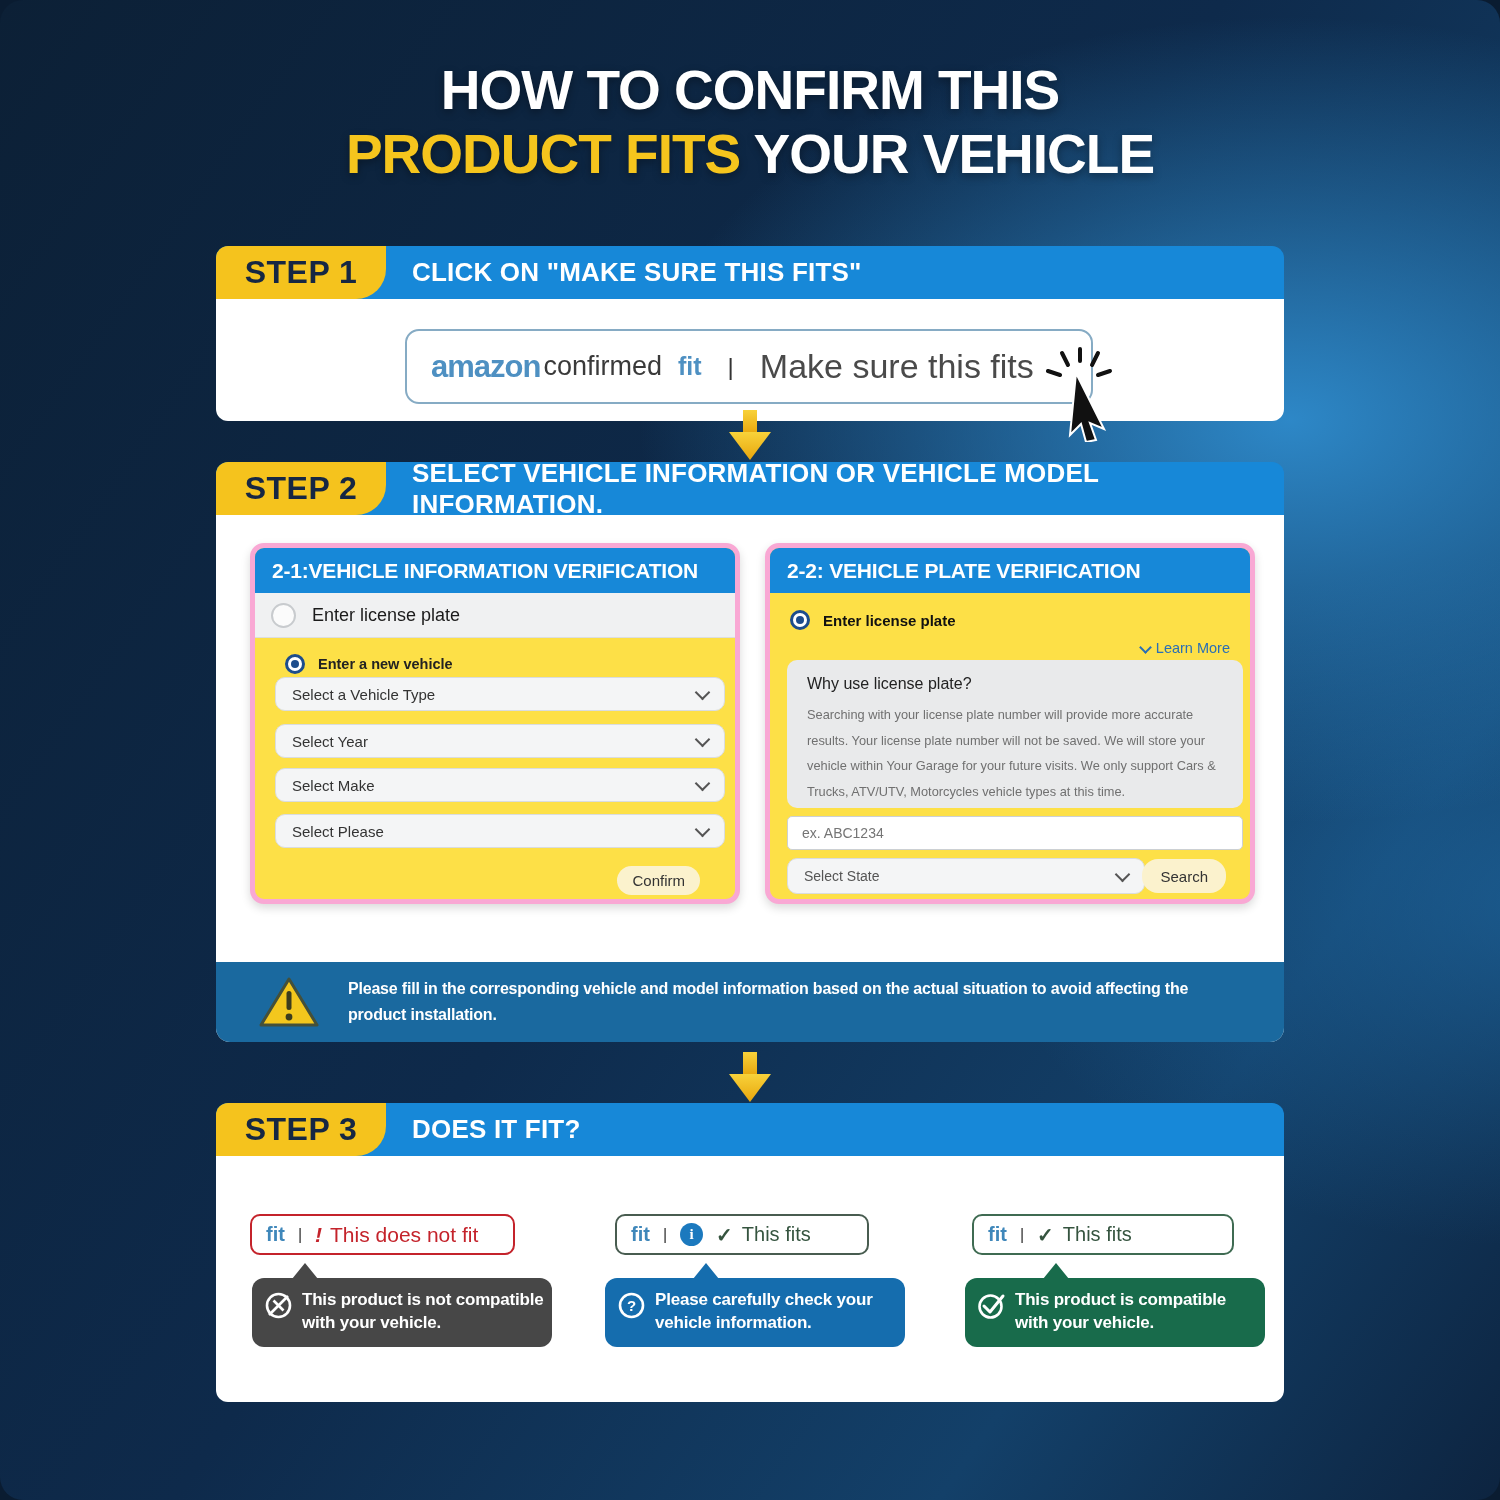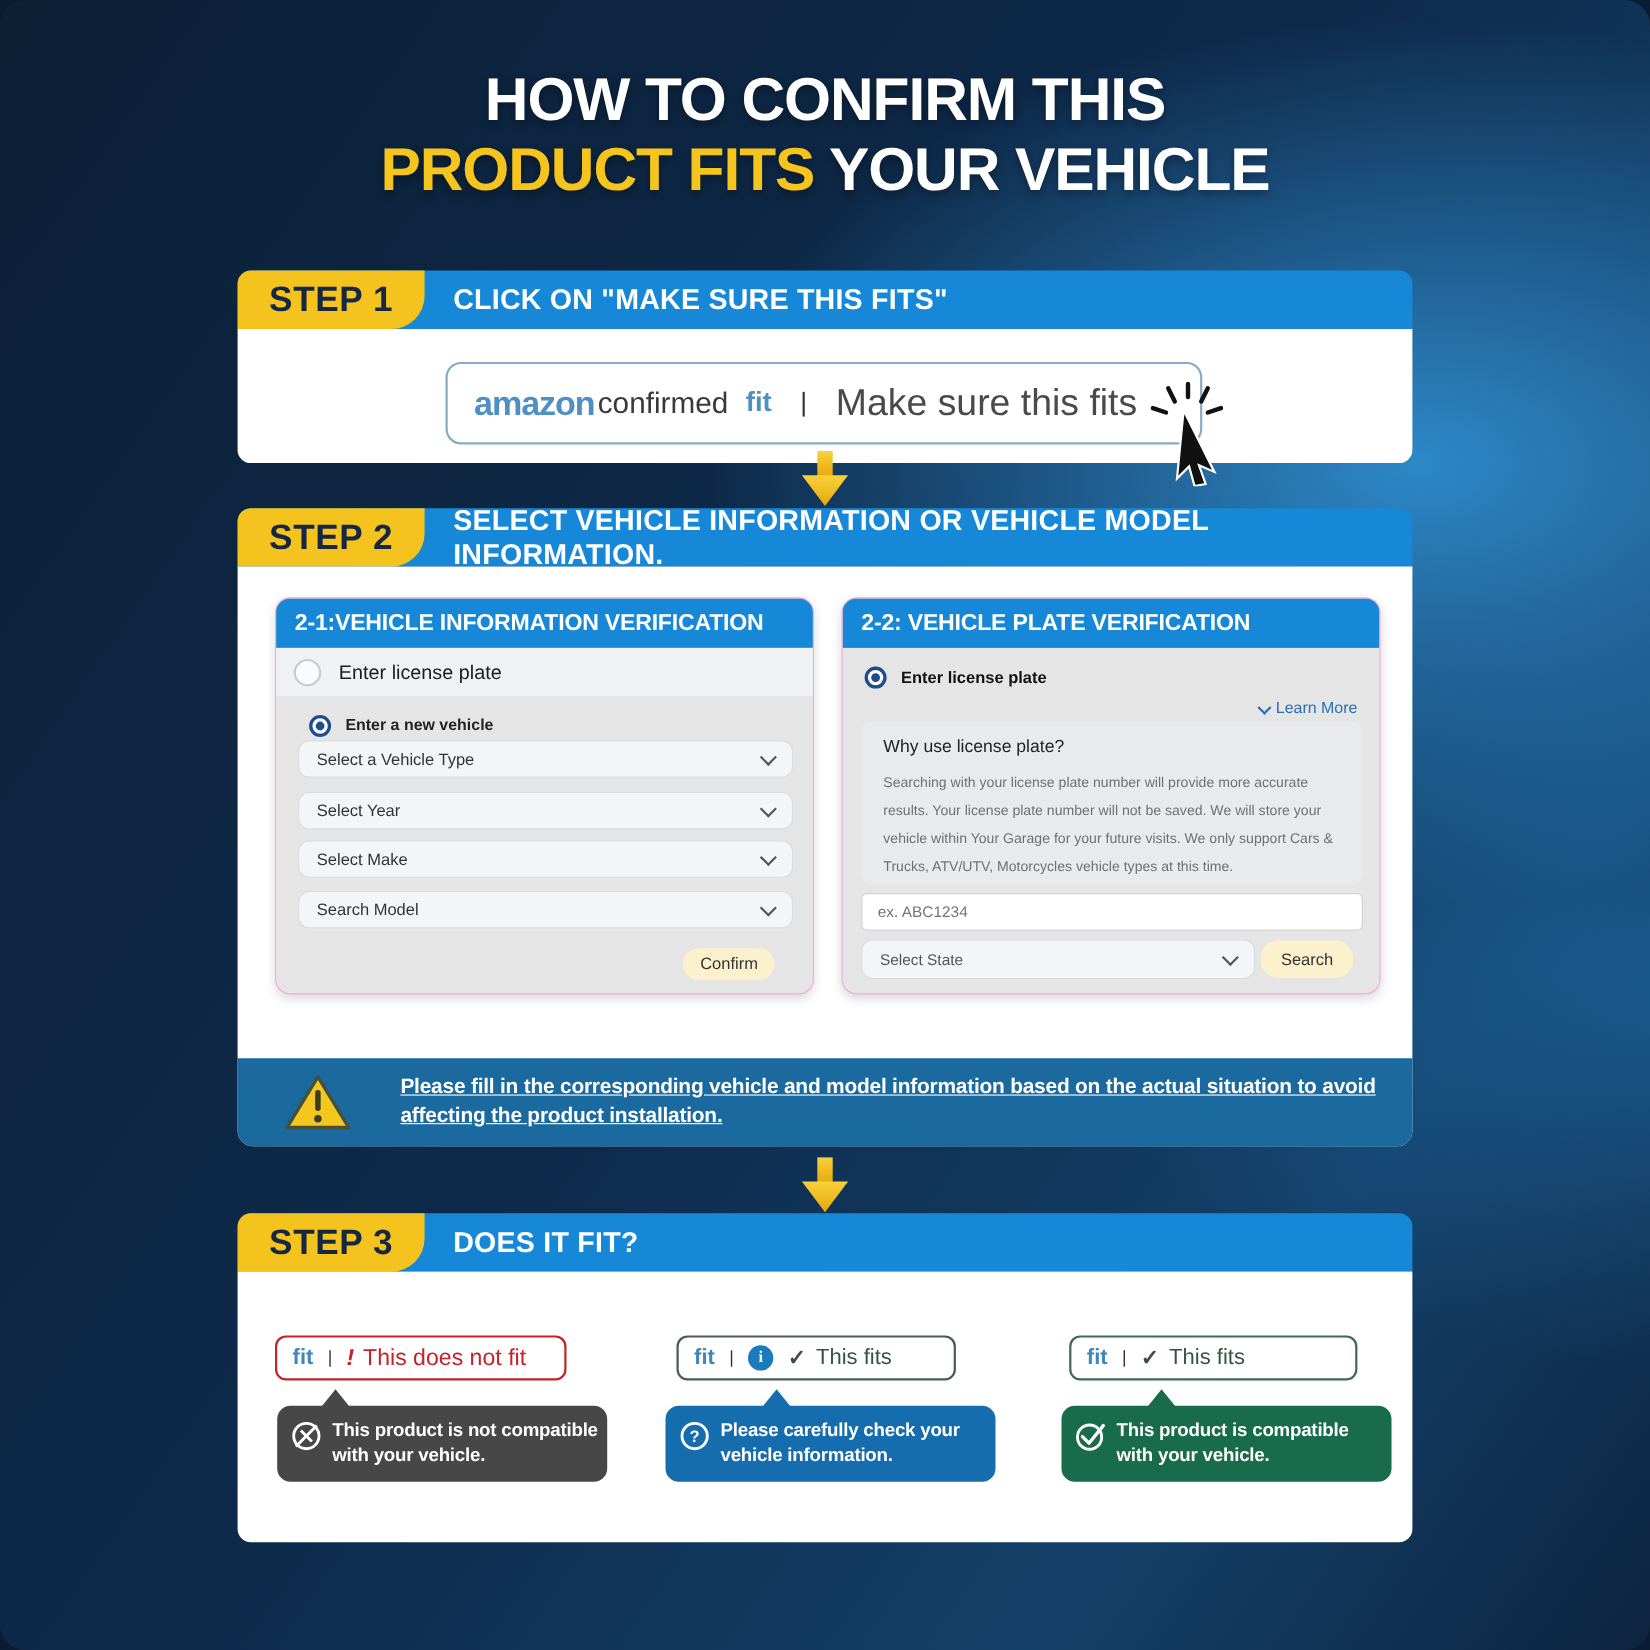--- a/index.html
+++ b/index.html
@@ -32,22 +32,22 @@
   .fit-widget{position:absolute;left:189px;top:30px;width:688px;height:75px;box-sizing:border-box;
     border:2px solid #86abc4;border-radius:14px;background:#fff;
     display:flex;align-items:center;padding:0 24px;}
   .brand-amazon{font-weight:bold;font-size:31px;color:#4e90c2;letter-spacing:-1px;}
   .brand-confirmed{font-size:27px;color:#3a3a3a;margin-left:3px;}
   .brand-fit{font-weight:bold;font-size:25px;color:#4e90c2;margin-left:16px;}
   .widget-sep{font-size:24px;color:#333;margin:0 26px;}
   .widget-link{font-size:34px;color:#4a4a4a;}
   .cursor{position:absolute;left:830px;top:48px;width:70px;height:95px;}
   
-  .card{position:absolute;top:28px;width:490px;height:361px;background:#e5e5e5;box-sizing:border-box;
-    border:1px solid #f9a8d4;border-radius:14px;box-shadow:0 4px 10px rgba(0,0,0,.15);overflow:hidden;}
+  .card{position:absolute;top:28px;width:490px;height:361px;background:#fde047;box-sizing:border-box;
+    border:5px solid #f9a8d4;border-radius:14px;box-shadow:0 4px 10px rgba(0,0,0,.15);overflow:hidden;}
   .card1{left:34px;} .card2{left:549px;}
   .card-header{height:45px;background:#1788d8;color:#fff;font-weight:bold;font-size:21px;
     display:flex;align-items:center;padding-left:17px;letter-spacing:-.2px;}
   .opt-row{height:44px;background:#f0f1f2;border-bottom:1px solid #dcdee0;
     display:flex;align-items:center;gap:16px;padding-left:16px;}
   .radio-off{width:21px;height:21px;border-radius:50%;border:2px solid #c8cbce;background:#fbfbfb;flex:0 0 auto;}
   .opt-row .lbl{font-size:18px;color:#1b1b1b;}
   .radio-on{width:20px;height:20px;border-radius:50%;border:3px solid #1d4d8c;background:#fff;
     position:relative;box-sizing:border-box;flex:0 0 auto;}
   .radio-on::after{content:"";position:absolute;left:3px;top:3px;width:8px;height:8px;border-radius:50%;background:#1d4d8c;}
@@ -77,21 +77,21 @@
     border:1px solid #ccd0d3;border-radius:5px;background:#fff;padding:0 14px;
     font-size:14px;color:#555;font-family:"Liberation Sans",sans-serif;outline:none;}
   .state-select{position:absolute;left:17px;top:310px;width:358px;height:36px;box-sizing:border-box;
     background:#f4f5f6;border:1px solid #d9dcdf;border-radius:10px;
     display:flex;align-items:center;justify-content:space-between;padding:0 16px;font-size:14px;color:#555;}
   .search-btn{position:absolute;right:24px;top:311px;height:34px;padding:0 18px;}
   
   .warning-bar{position:absolute;left:0;top:447px;width:100%;height:80px;background:#1a699f;
     border-radius:0 0 14px 14px;display:flex;align-items:center;}
   .warning-bar svg{margin-left:42px;flex:0 0 auto;}
-  .warning-text{margin-left:44px;width:890px;color:#fff;font-weight:bold;font-size:19px;line-height:26px;letter-spacing:-.2px;text-decoration:underline;}
+  .warning-text{margin-left:28px;width:890px;color:#fff;font-weight:bold;font-size:16px;line-height:26px;letter-spacing:-.2px;}
   
   .fitbox{position:absolute;top:58px;height:41px;box-sizing:border-box;background:#fff;
     border:2px solid #888;border-radius:10px;display:flex;align-items:center;padding:0 12px 0 14px;}
   .fitbox .brand{font-weight:bold;font-size:20px;color:#3f87ba;}
   .fitbox .sep{font-size:16px;color:#333;margin:0 13px;}
   .fb1{left:34px;width:265px;border-color:#c4232b;}
   .fb2{left:399px;width:254px;border-color:#485c50;}
   .fb3{left:756px;width:262px;border-color:#3f6b52;}
   .fb1 .status{font-size:21px;color:#c4232b;}
   .fb1 .mark{font-size:21px;font-style:italic;font-weight:bold;color:#c4232b;margin-right:8px;}
@@ -180,21 +180,21 @@
         </div>
         <div class="select sel2">
           <span>Select Year</span>
           <span class="chev"></span>
         </div>
         <div class="select sel3">
           <span>Select Make</span>
           <span class="chev"></span>
         </div>
         <div class="select sel4">
-          <span>Search Model</span>
+          <span>Select Please</span>
           <span class="chev"></span>
         </div>
         <div class="btn-pill confirm-btn">Confirm</div>
       </div>
 
       <div class="card card2">
         <div class="card-header">2-2: VEHICLE PLATE VERIFICATION</div>
         <div class="c2-radio">
           <span class="radio-on"></span>
           <span class="lbl">Enter license plate</span>

